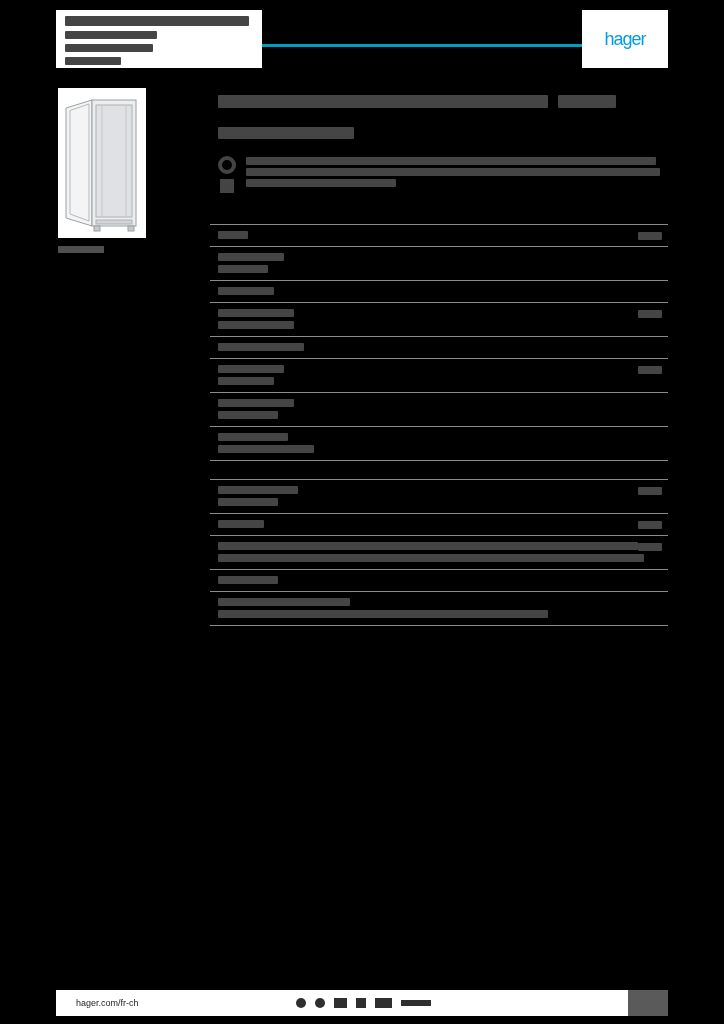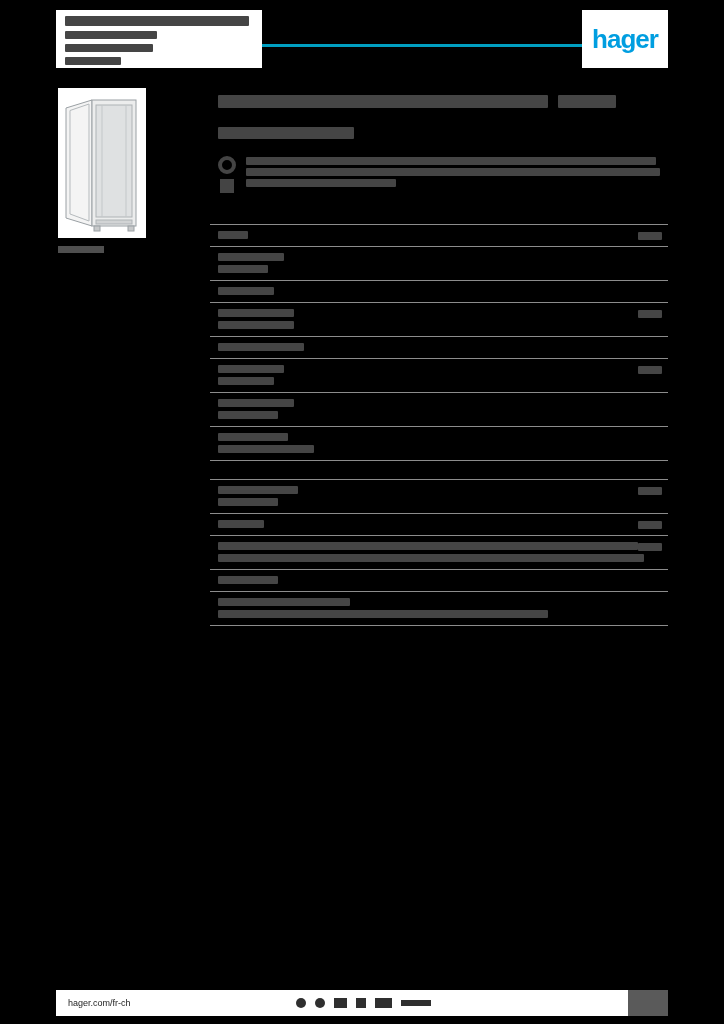--- a/index.html
+++ b/index.html
@@ -6,21 +6,21 @@
   html, body { background: #000; }
   body { font-family: "Liberation Sans", sans-serif; }
   .canvas { position: relative; width: 724px; height: 1024px; background: #000; overflow: hidden; }
   .paper { position: absolute; background: #fff; }
 
   
   #header-title { left: 56px; top: 10px; width: 206px; height: 58px; padding: 6px 9px; display: flex; flex-direction: column; gap: 5px; }
   .rbar { background: #454545; border-radius: 1px; flex: 0 0 auto; }
   #accent-rule { position: absolute; left: 262px; top: 44px; width: 320px; height: 3px; background: #009fc1; }
   #logo-box { left: 582px; top: 10px; width: 86px; height: 58px; display: flex; align-items: center; justify-content: center; }
-  #logo-text { color: #009ee0; font-weight: bold; font-size: 26px; letter-spacing: -1px; }
+  #logo-text { color: #009ee0; font-weight: normal; font-size: 18px; letter-spacing: -1px; }
 
   
   #product-image { left: 58px; top: 88px; width: 88px; height: 150px; }
   #image-caption { position: absolute; left: 58px; top: 246px; height: 7px; background: #4f4f4f; }
 
   
   #heading { position: absolute; left: 218px; top: 95px; }
   .heading-row { display: flex; gap: 10px; margin-bottom: 19px; }
 
   
@@ -31,21 +31,21 @@
   #intro-lines { display: flex; flex-direction: column; gap: 3px; padding-top: 1px; }
 
   
   #spec-table { position: absolute; left: 210px; top: 224px; width: 458px; border-top: 1px solid #8c8c8c; }
   .spec-row { position: relative; border-bottom: 1px solid #8c8c8c; padding: 6px 0 7px 8px; display: flex; flex-direction: column; gap: 4px; }
   .spec-row.gap-before { margin-top: 18px; border-top: 1px solid #8c8c8c; }
   .value-bar { position: absolute; right: 6px; top: 7px; width: 24px; height: 8px; background: #454545; border-radius: 1px; }
 
   
   #footer { left: 56px; top: 990px; width: 612px; height: 26px; display: flex; align-items: center; }
-  #footer-website { font-size: 9px; color: #1c1c1c; margin-left: 12px; text-align: right; }
+  #footer-website { font-size: 9px; color: #1c1c1c; margin-left: 20px; text-align: right; }
   #footer-marks { position: absolute; left: 240px; top: 0; height: 26px; display: flex; align-items: center; gap: 9px; }
   #footer-pageblock { position: absolute; right: 0; top: 0; width: 40px; height: 26px; background: #5a5a5a; }
 </style>
 </head>
 <body>
 
 <div class="canvas">
 
   <div class="paper" id="header-title">
       <div class="rbar" style="width: 184px; height: 10px; background: rgb(69, 69, 69);"></div>

